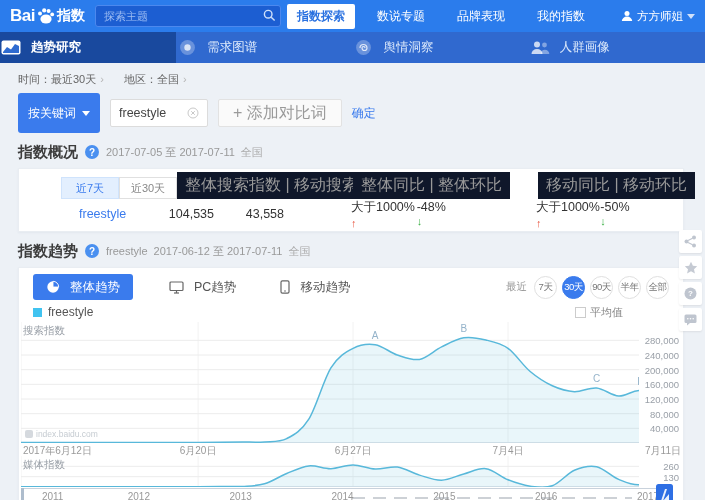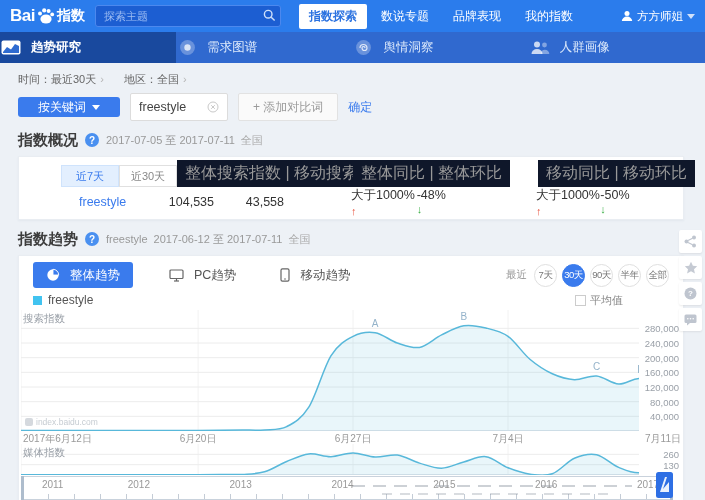--- a/index.html
+++ b/index.html
@@ -8,38 +8,38 @@
 
 .topbar{height:32px;background:#2b7cec;display:flex;align-items:center;padding:0 10px}
 .logo{display:flex;align-items:center;color:#fff;margin-right:10px}
 .logo .bai{font-size:17px;font-weight:700;letter-spacing:-.5px}
 .logo svg{margin:0 1px}
 .logo .zh{font-size:14px;font-weight:700}
 .search{position:relative;width:186px;height:22px}
 .search input{width:100%;height:100%;background:#1c5ed2;border:1px solid #4c88ee;border-radius:3px;color:#fff;font-size:11px;padding:0 24px 0 8px;outline:none}
 .search input::placeholder{color:#9dbdf3}
 .search .mag{position:absolute;right:5px;top:4px}
-.topnav{display:flex;align-items:center;margin-left:18px;gap:4px}
+.topnav{display:flex;align-items:center;margin-left:6px;gap:12px}
 .topnav-item{color:#fff;font-size:12px;padding:4px 10px;cursor:pointer;white-space:nowrap}
 .topnav-item.active{background:#fff;color:#2b72e0;border-radius:2px;font-weight:700}
 .userbox{margin-left:auto;display:flex;align-items:center;gap:4px;color:#fff;font-size:11.5px;cursor:pointer}
 
 .subnav{height:31px;background:#3069cf;display:flex}
 .subnav-item{flex:1;display:flex;align-items:center;gap:9px;color:#dce9fb;font-size:12.5px;cursor:pointer}
 .subnav-item.active{background:#19499e;color:#fff;font-weight:700}
 .nicon{width:22px;height:16px;display:flex;align-items:center;justify-content:center}
 
 .content{padding:0 18px}
 .filterbar{margin-top:9px;display:flex;gap:20px;font-size:11px;color:#666}
 .filterbar .chev{color:#b5b5b5;margin-left:4px}
 .kwbar{margin-top:6px;display:flex;align-items:center;gap:10px}
-.btn-kw{background:#3a7bed;color:#fff;font-size:12px;height:20px;padding:0 20px;border-radius:3px;display:flex;align-items:center;gap:6px;cursor:pointer}
+.btn-kw{background:#3a7bed;color:#fff;font-size:12px;height:40px;padding:0 10px;border-radius:3px;display:flex;align-items:center;gap:6px;cursor:pointer}
 .chip{background:#fff;border:1px solid #dcdcdc;border-radius:2px;height:28px;width:98px;display:flex;align-items:center;padding:0 8px;font-size:12.5px;color:#444;cursor:pointer}
 .chip svg{margin-left:auto}
-.addbox{background:#fafafa;border:1px solid #e2e2e2;border-radius:2px;height:28px;padding:0 14px;display:flex;align-items:center;color:#9a9a9a;font-size:12px;cursor:pointer}
+.addbox{background:#fafafa;border:1px solid #e2e2e2;border-radius:2px;height:28px;padding:0 14px;display:flex;align-items:center;color:#9a9a9a;font-size:16px;cursor:pointer}
 .confirm{color:#3a7bed;font-size:12px;cursor:pointer}
 .sec-head{margin-top:10px;display:flex;align-items:center;gap:7px;height:18px}
 .sec-head h2{font-size:15px;color:#3d3d3d;font-weight:700}
 .qicon{width:14px;height:14px;border-radius:50%;background:#4a90f0;color:#fff;font-size:10px;font-weight:700;display:flex;align-items:center;justify-content:center;cursor:pointer}
 .meta{font-size:11px;color:#aaa}
 .meta b{color:#999;font-weight:400;margin-right:6px}
 .card{background:#fff;margin-top:7px;box-shadow:0 1px 2px rgba(60,80,120,.06);border:1px solid #e9edf2;width:666px}
 
 .ov{padding:6px 0 4px}
 .ov-head{display:flex;align-items:flex-end;height:24px}

